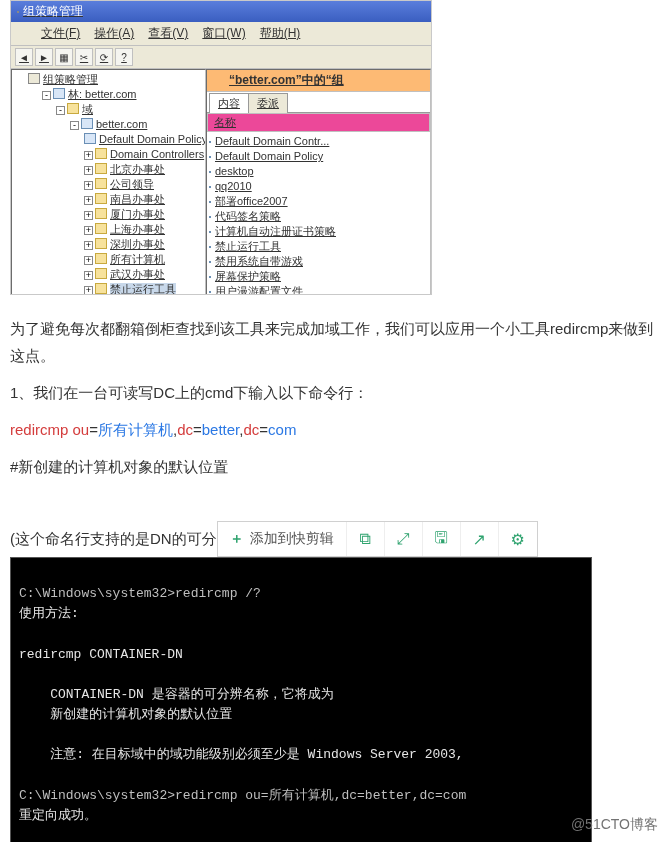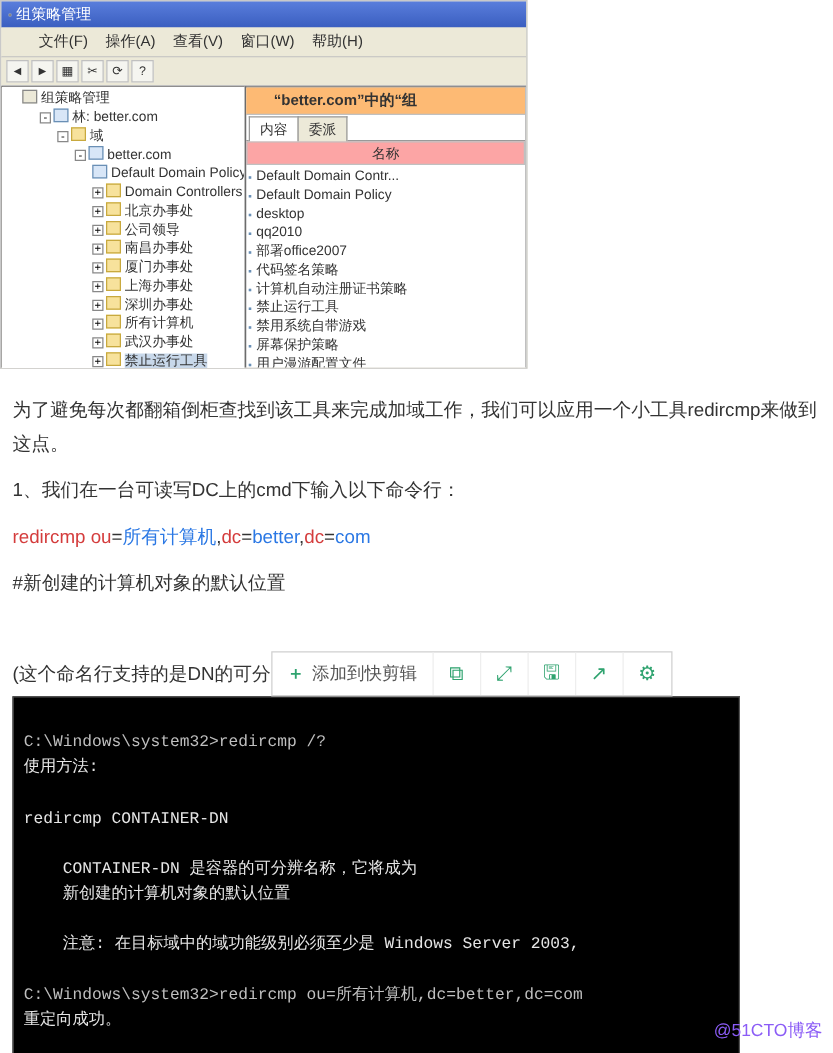--- a/index.html
+++ b/index.html
@@ -10,24 +10,25 @@
     color: #333;
     width: 666px;
     background: #fff;
   }
   
   .gp-window {
     border: 1px solid #c9c9c9;
     background: #ece9d8;
     width: 422px;
     height: 295px;
-    margin-left: 0;
+    margin-left: 10px;
     display: block;
     position: relative;
     overflow: hidden;
+    text-decoration: underline;
   }
   .gp-title {
     background: linear-gradient(#5a7edc, #3a5ec0);
     color: #fff;
     font-size: 12px;
     padding: 2px 6px;
     display: flex;
     align-items: center;
     gap: 4px;
   }
@@ -92,25 +93,24 @@
     padding: 2px 8px;
     border: 1px solid #999;
     border-bottom: none;
     background: #ece9d8;
     margin-right: -1px;
     position: relative;
     top: 1px;
   }
   .gp-tab.active { background: #fff; }
   .gp-list-head {
-    background: #fca5a5;
+    background: #ec4899;
     border: 1px solid #c0c0c0;
     font-size: 11px;
     padding: 1px 6px;
-    text-align: center;
   }
   .gp-list {
     flex: 1;
     overflow: auto;
     padding: 2px;
   }
   .gp-list-item {
     display: flex;
     align-items: center;
     gap: 4px;
@@ -188,21 +188,21 @@
     width: 582px;
     margin-left: 10px;
     border: 1px solid #555;
     white-space: pre-wrap;
   }
   .term-prompt { color: #bfbfbf; }
   .watermark {
     position: fixed;
     right: 8px;
     bottom: 8px;
-    color: #8b5cf6;
+    color: #737373;
     font-size: 14px;
     pointer-events: none;
   }
 </style>
 </head>
 <body>
 
 <div class="gp-window">
   <div class="gp-title">
     <span class="ico ico-root"></span>

